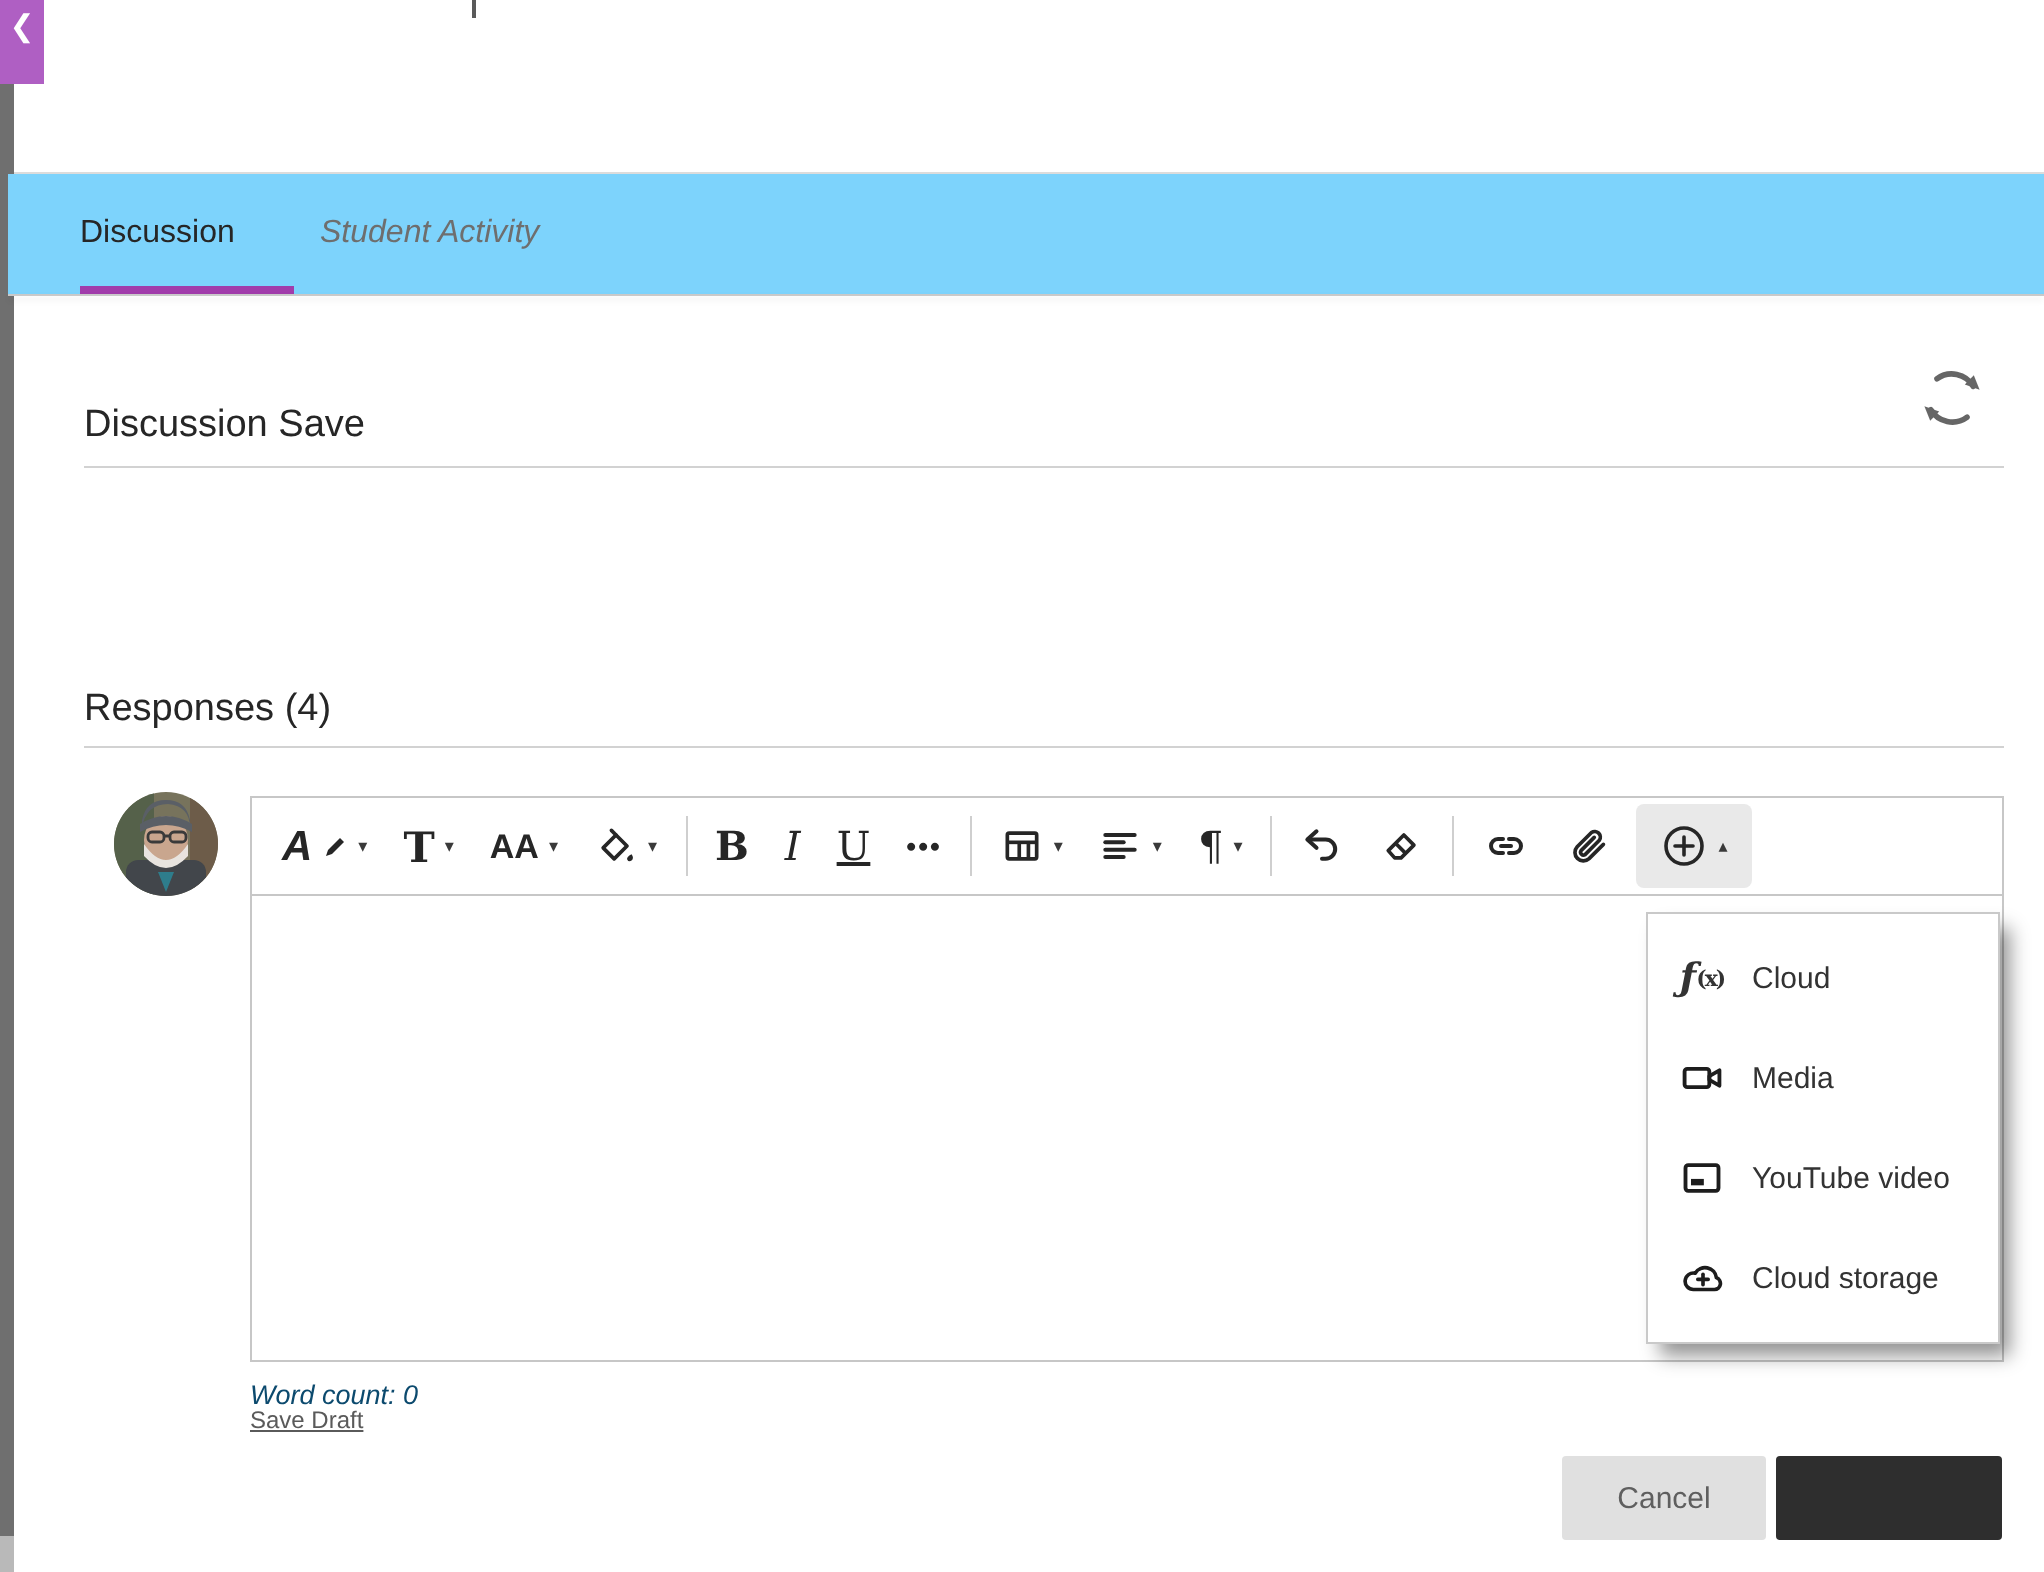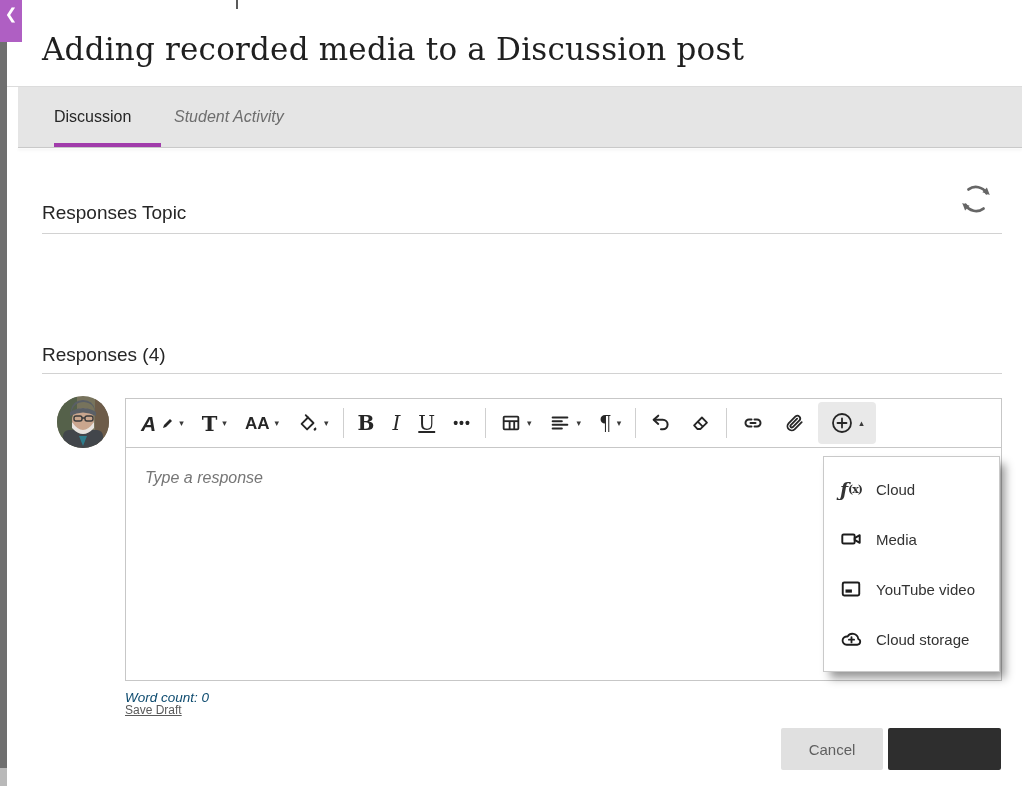--- a/index.html
+++ b/index.html
@@ -13,21 +13,21 @@
 
   .back-btn{position:absolute;left:0;top:0;width:22px;height:42px;background:#af5fc3;border:none;
             color:#fff;font-size:15px;line-height:20px;text-align:center;cursor:pointer;padding:0 0 14px 0;}
 
   .page-title{position:absolute;left:42px;top:10px;width:940px;font-family:"DejaVu Serif","Liberation Serif",serif;
               font-size:31px;font-weight:400;color:#1f1f1f;letter-spacing:.2px;}
 
   .hr-full{position:absolute;left:7px;right:0;height:1px;background:#dcdcdc;}
   .hr-inner{position:absolute;left:42px;width:960px;height:1px;background:#d2d2d2;}
 
-  .tabbar{position:absolute;left:18px;right:0;top:87px;height:60px;background:#e5e5e5;}
+  .tabbar{position:absolute;left:4px;right:0;top:87px;height:60px;background:#7dd3fc;}
   .tab{position:absolute;top:21px;font-size:16px;background:none;border:none;padding:0;cursor:pointer;}
   .tab.active{color:#262626;font-weight:400;}
   .tab.inactive{color:#6e6e6e;font-style:italic;}
   .tab-underline{position:absolute;left:36px;top:56px;width:107px;height:4px;background:#a13cab;}
   .tabbar-border{position:absolute;left:0;right:0;top:60px;height:1px;background:#c9c9c9;box-shadow:0 2px 3px rgba(0,0,0,.10);}
 
   .section-heading{position:absolute;left:42px;font-size:19px;font-weight:400;color:#262626;}
 
   .refresh-btn{position:absolute;left:956px;top:176px;width:46px;height:46px;background:none;border:none;cursor:pointer;padding:0;}
 
@@ -74,32 +74,31 @@
 <body>
 
 <div class="screen">
 
   <div class="left-strip"></div>
   <div class="left-strip-bottom"></div>
   <div class="top-tick"></div>
 
   <button class="back-btn"><span>❮</span></button>
 
-  <h1 class="page-title">Adding recorded media to a Discussion post</h1>
 
   <div class="hr-full" style="top:86px"></div>
 
   <div class="tabbar">
     <button class="tab active" style="left:36px">Discussion</button>
     <button class="tab inactive" style="left:156px">Student Activity</button>
     <div class="tab-underline"></div>
     <div class="tabbar-border"></div>
   </div>
 
-  <h2 class="section-heading" style="top:186px">Responses Topic</h2>
+  <h2 class="section-heading" style="top:186px">Discussion Save</h2>
 
   <button class="refresh-btn">
     <span>
       <svg width="40" height="40" viewBox="0 0 40 40">
         <g fill="none" stroke="#666" stroke-width="2.8" stroke-linecap="round">
           <path d="M12.5 10.4 A12.4 12.4 0 0 1 30.6 14.2"></path>
           <path d="M27.5 29.6 A12.4 12.4 0 0 1 9.4 25.8"></path>
         </g>
         <polygon points="26.4,13.2 33.8,15.9 30.9,8.6" fill="#666"></polygon>
         <polygon points="13.6,26.8 6.2,24.1 9.1,31.4" fill="#666"></polygon>
@@ -255,23 +254,20 @@
           <svg width="24" height="24" viewBox="0 0 24 24" fill="none" stroke="#262626" stroke-width="1.8" stroke-linecap="round">
             <circle cx="12" cy="12" r="9"></circle>
             <line x1="12" y1="7.5" x2="12" y2="16.5"></line>
             <line x1="7.5" y1="12" x2="16.5" y2="12"></line>
           </svg>
         </span>
         <span class="tb-caret">▴</span>
       </button>
     </div>
 
-    <div class="editor-body">
-      <span class="placeholder">Type a response</span>
-    </div>
   </div>
 
   <div class="word-count">Word count: 0</div>
   <a class="save-draft">Save Draft</a>
 
   <button class="btn-cancel">Cancel</button>
   <button class="btn-primary"></button>
 
   <div class="insert-menu" role="menu">
 

